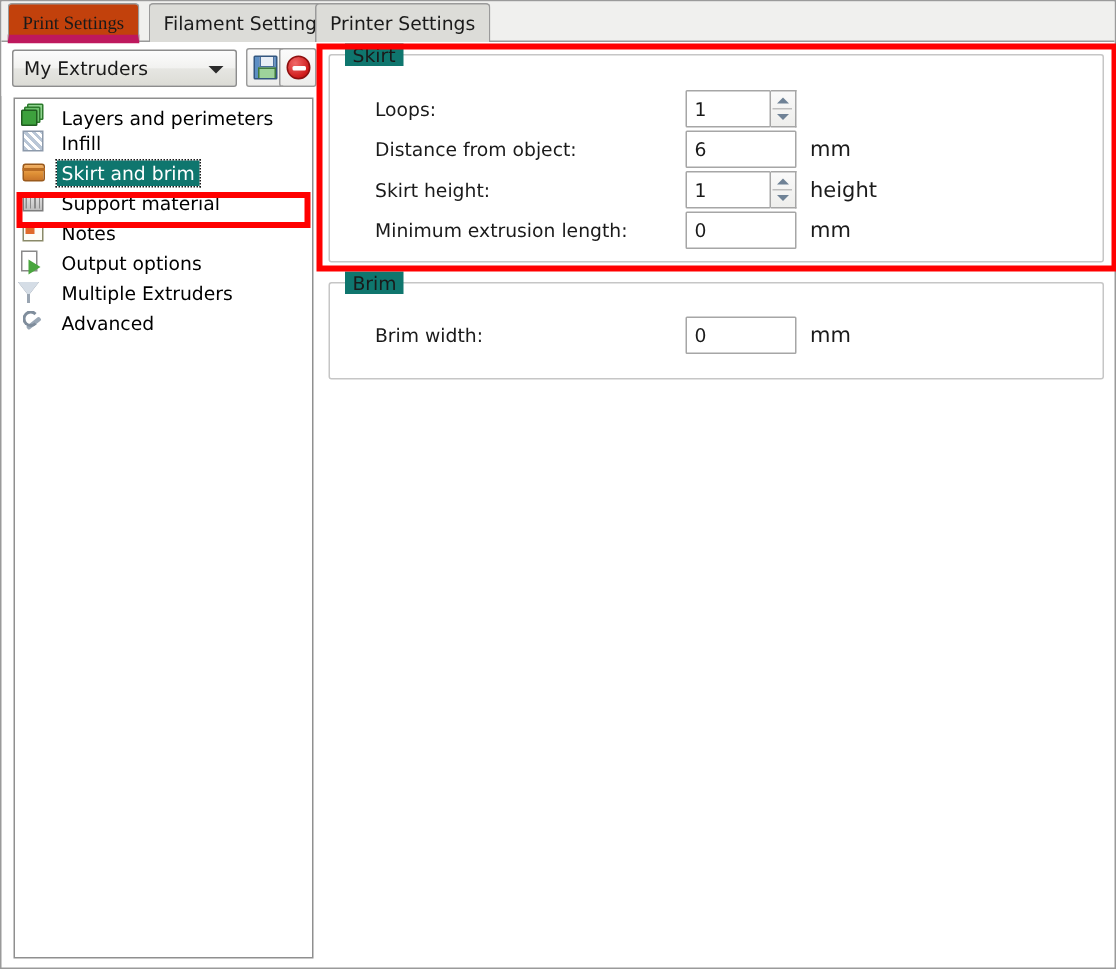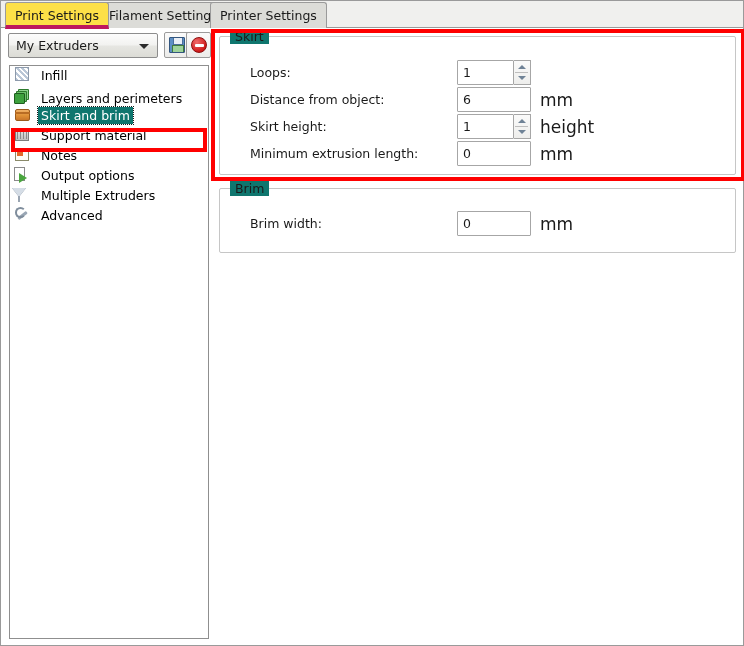--- a/index.html
+++ b/index.html
@@ -43,24 +43,25 @@
     color: #1a1a1a;
     background: #dcdcd8;
     border: 1px solid #9a9a9a;
     border-bottom: none;
     border-top-left-radius: 3px;
     border-top-right-radius: 3px;
     white-space: nowrap;
     cursor: default;
   }
   .tab.active {
-    background: #fde047;
+    background: #c2410c;
     height: 27px;
     z-index: 5;
-    border-bottom: 4px solid #be185d;
+    border-bottom: 6px solid #be185d;
+    font-family: Liberation Serif, serif;
   }
 
   
   #presetbar {
     position: absolute;
     left: 0; top: 27px;
     width: 742px; height: 36px;
     background: #ffffff;
   }
   #preset-select {
@@ -341,21 +342,21 @@
     border-radius: 1px;
     font-size: 12.5px;
     color: #1a1a1a;
     line-height: 23px;
     padding-left: 5px;
     cursor: text;
   }
   .field-unit {
     position: absolute;
     line-height: 26px;
-    font-size: 17px;
+    font-size: 14px;
     color: #1a1a1a;
     white-space: nowrap;
   }
   .spinner {
     position: absolute;
     width: 17px; height: 25px;
     background: linear-gradient(to bottom, #fafafa 0%, #eeeeec 100%);
     border: 1px solid #a6a6a6;
     border-left: none;
     cursor: default;
@@ -430,28 +431,28 @@
       <span class="floppy"></span>
     </div>
 
     <div class="tool-btn" id="btn-delete">
       <span class="deny"></span>
     </div>
   </div>
 
   <div id="tree">
 
+    <div class="tree-item" style="top:3px;">
+      <span class="t-icon ic-layers"></span>
+      <span class="label-box">Layers and perimeters</span>
+    </div>
+
     <div class="tree-item">
       <span class="t-icon ic-infill"></span>
       <span class="label-box">Infill</span>
-    </div>
-
-    <div class="tree-item" style="top:3px;">
-      <span class="t-icon ic-layers"></span>
-      <span class="label-box">Layers and perimeters</span>
     </div>
 
 
     <div class="tree-item selected">
       <span class="t-icon ic-skirt"></span>
       <span class="label-box">Skirt and brim</span>
     </div>
 
     <div class="tree-item">
       <span class="t-icon ic-support"></span>

